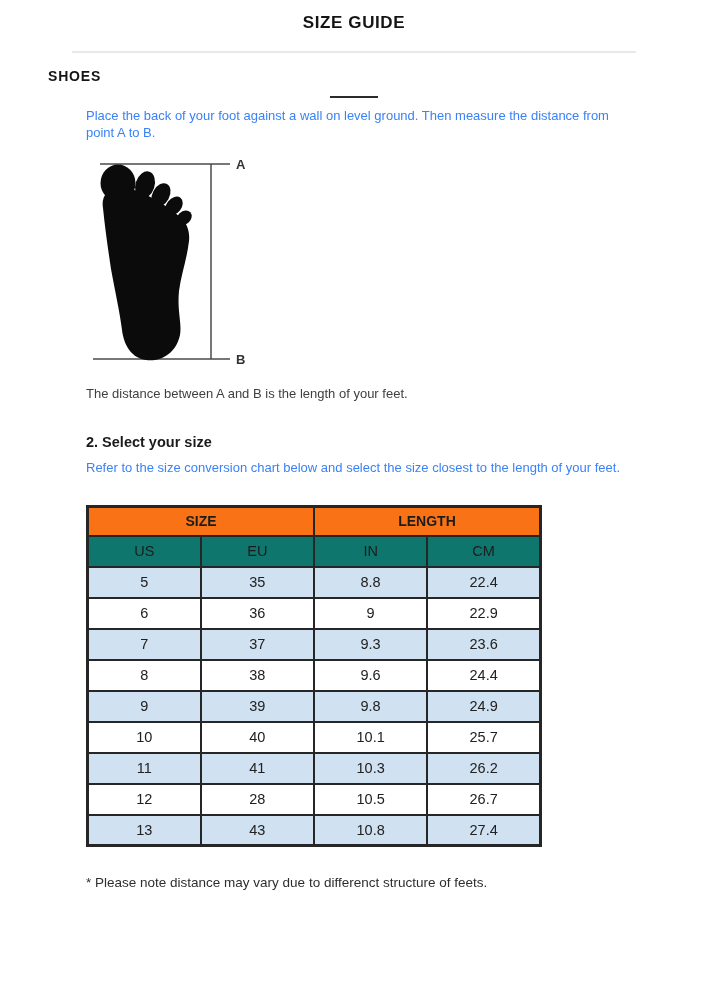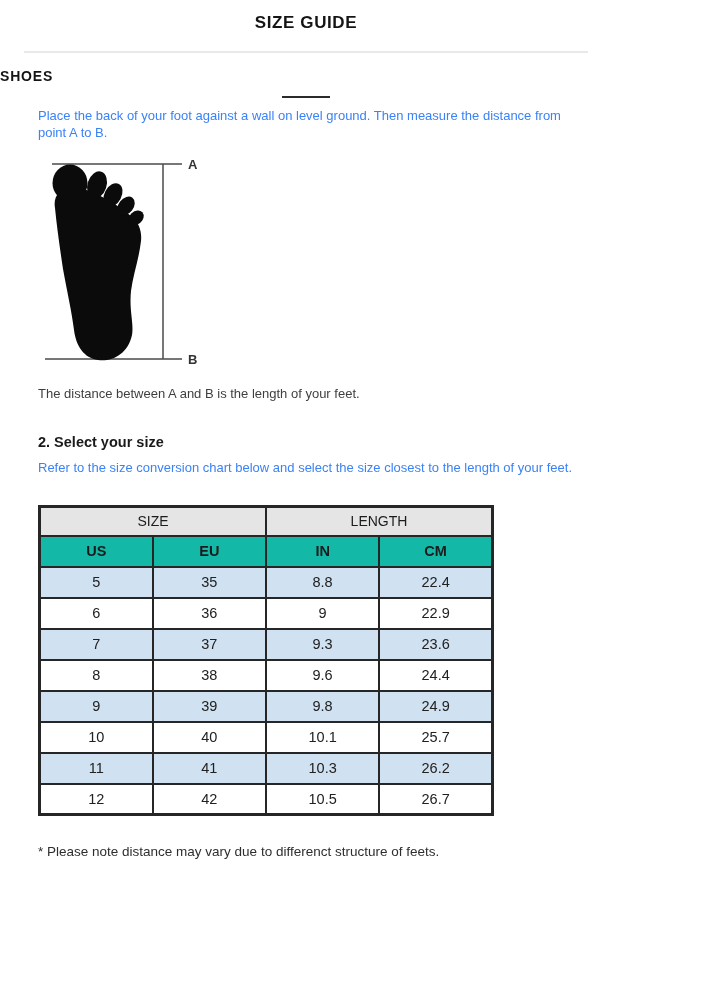--- a/index.html
+++ b/index.html
@@ -3,21 +3,21 @@
 <meta charset="utf-8">
 <style>
   * { box-sizing: border-box; margin: 0; padding: 0; }
   html, body { width: 720px; background: #ffffff; }
   body {
     height: 994px;
     font-family: "Liberation Sans", sans-serif;
     color: #3f3f3f;
     overflow: hidden;
   }
-  .page { width: 612px; height: 994px; position: relative; }
+  .page { width: 612px; height: 994px; position: relative; margin-left: 48px; }
 
   
   .page-title {
     padding-top: 13px;
     text-align: center;
     font-size: 17px;
     font-weight: bold;
     letter-spacing: 0.6px;
     color: #141414;
   }
@@ -90,29 +90,29 @@
   }
   .size-table th, .size-table td {
     border: 2px solid #262626;
     text-align: center;
     vertical-align: middle;
     height: 31px;
     padding: 0;
   }
   .size-table { border: 3px solid #262626; }
   .group-header th {
-    background: #e5e5e5;
+    background: #f97316;
     font-size: 14px;
-    font-weight: normal;
+    font-weight: bold;
     color: #1c1c1c;
     height: 29px;
   }
   .col-header th {
-    background: #14b8a6;
-    font-weight: bold;
+    background: #0f766e;
+    font-weight: normal;
     color: #1c1c1c;
   }
   .size-table tbody tr:nth-child(odd) td { background: #d0e1f1; }
   .size-table tbody tr:nth-child(even) td { background: #ffffff; }
 
   .footnote {
     margin-top: 28px;
     font-size: 13.5px;
     color: #2e2e2e;
   }
@@ -220,23 +220,29 @@
             <td>25.7</td>
           </tr>
           <tr>
             <td>11</td>
             <td>41</td>
             <td>10.3</td>
             <td>26.2</td>
           </tr>
           <tr>
             <td>12</td>
-            <td>42</td>
+            <td>28</td>
             <td>10.5</td>
             <td>26.7</td>
           </tr>
+          <tr>
+            <td>13</td>
+            <td>43</td>
+            <td>10.8</td>
+            <td>27.4</td>
+          </tr>
         </tbody>
     </table>
 
     <p class="footnote">* Please note distance may vary due to differenct structure of feets.</p>
 
   </div>
 </div>
 
 </body></html>

